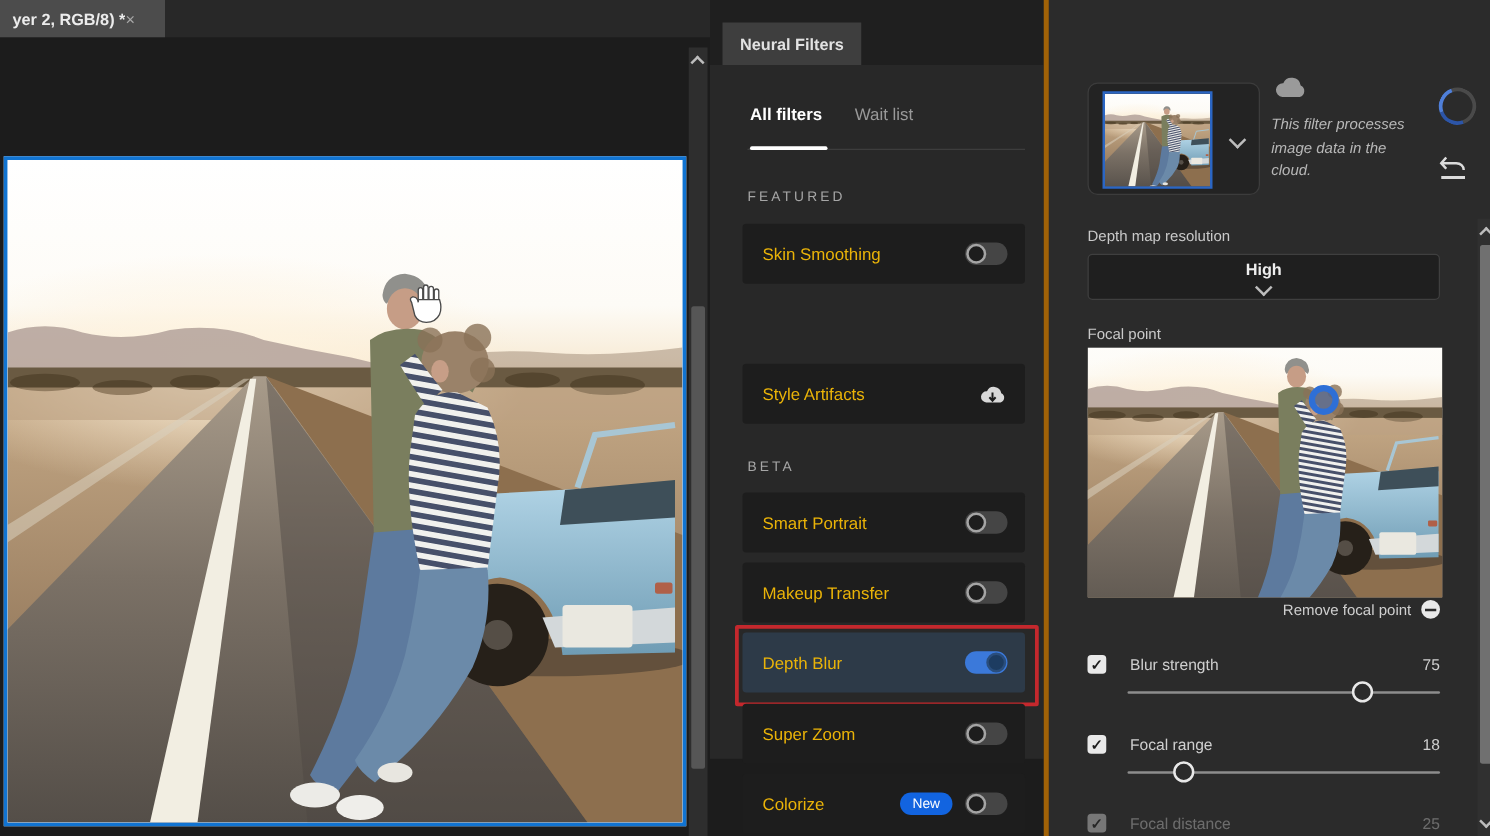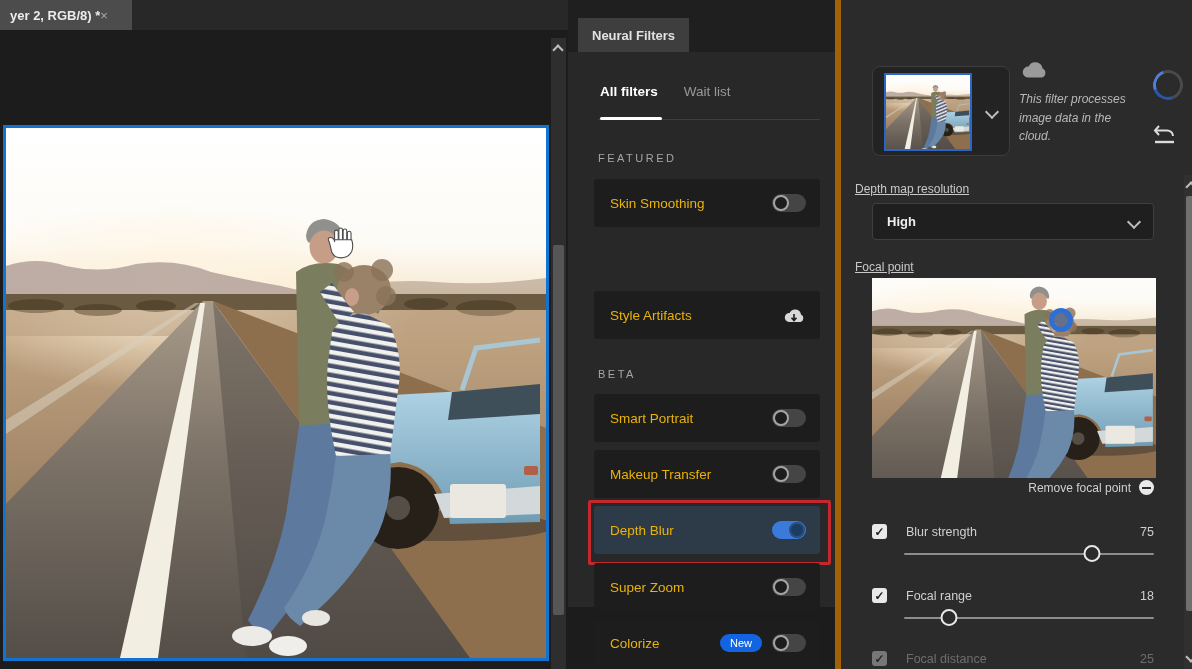--- a/index.html
+++ b/index.html
@@ -43,35 +43,35 @@
                border-radius:2px;pointer-events:none;}
   .toggle{position:relative;width:34px;height:18px;border-radius:9px;background:#454545;flex:0 0 auto;}
   .toggle .knob{position:absolute;top:1px;left:1px;width:16px;height:16px;border-radius:50%;
                 background:#1d1d1d;border:2px solid #a5a5a5;box-sizing:border-box;}
   .toggle[data-state="on"]{background:#3b79da;}
   .toggle[data-state="on"] .knob{left:17px;background:#1d3c61;border-color:#2a4e7d;}
   .badge-new{background:#1264e0;color:#fff;font-size:11px;padding:3px 10px;border-radius:10px;margin-right:10px;}
   .cloud-ic{width:24px;height:18px;}
   
   .settings-panel{position:absolute;left:835px;top:0;width:357px;height:669px;background:#2b2b2b;
-                  border-left:6px solid #a16207;box-sizing:border-box;}
+                  border-left:4px solid #a16207;box-sizing:border-box;}
   .preview-box{position:absolute;left:31px;top:66px;width:136px;height:88px;background:#232323;
                border:1px solid #3c3c3c;border-radius:8px;}
   .preview-thumb{position:absolute;left:11px;top:6px;width:84px;height:74px;border:2px solid #2b66c4;overflow:hidden;}
   .preview-chev{position:absolute;right:12px;top:40px;}
   .cloud-note-ic{position:absolute;left:178px;top:58px;width:30px;height:22px;}
   .cloud-note{position:absolute;left:178px;top:90px;width:120px;font-size:12px;font-style:italic;
               color:#b8b8b8;line-height:1.55;}
   .spinner{position:absolute;left:312px;top:70px;width:24px;height:24px;border-radius:50%;
            border:3px solid #4a4a4a;border-left-color:#4f7fd9;border-bottom-color:#2c55a8;transform:rotate(25deg);}
   .undo-ic{position:absolute;left:312px;top:124px;width:24px;height:22px;}
-  .field-label{position:absolute;left:14px;font-size:12px;color:#c9c9c9;text-decoration:underline;}
+  .field-label{position:absolute;left:31px;font-size:12px;color:#c9c9c9;}
   .dropdown{position:absolute;left:31px;top:203px;width:282px;height:37px;background:#1f1f1f;
             border:1px solid #3f3f3f;border-radius:4px;display:flex;align-items:center;
-            justify-content:space-between;padding:4px 14px;box-sizing:border-box;}
+            justify-content:space-between;padding:4px 14px;box-sizing:border-box;flex-direction:column;}
   .dropdown .val{font-size:13px;font-weight:bold;color:#eee;}
   .focal-preview{position:absolute;left:31px;top:278px;width:284px;height:200px;overflow:hidden;background:#444;}
   .focal-ring{position:absolute;left:177px;top:30px;width:24px;height:24px;border-radius:50%;
               border:5px solid #2e6fd6;background:rgba(40,90,180,.45);box-sizing:border-box;}
   .remove-row{position:absolute;left:31px;top:480px;width:282px;display:flex;align-items:center;
               justify-content:flex-end;gap:8px;font-size:12px;color:#cfcfcf;}
   .minus-circle{width:15px;height:15px;border-radius:50%;background:#e9e9e9;position:relative;}
   .minus-circle::after{content:"";position:absolute;left:3px;top:6.5px;width:9px;height:2.5px;background:#2b2b2b;}
   .param{position:absolute;left:31px;width:282px;}
   .param[data-disabled="true"]{opacity:.4;}

